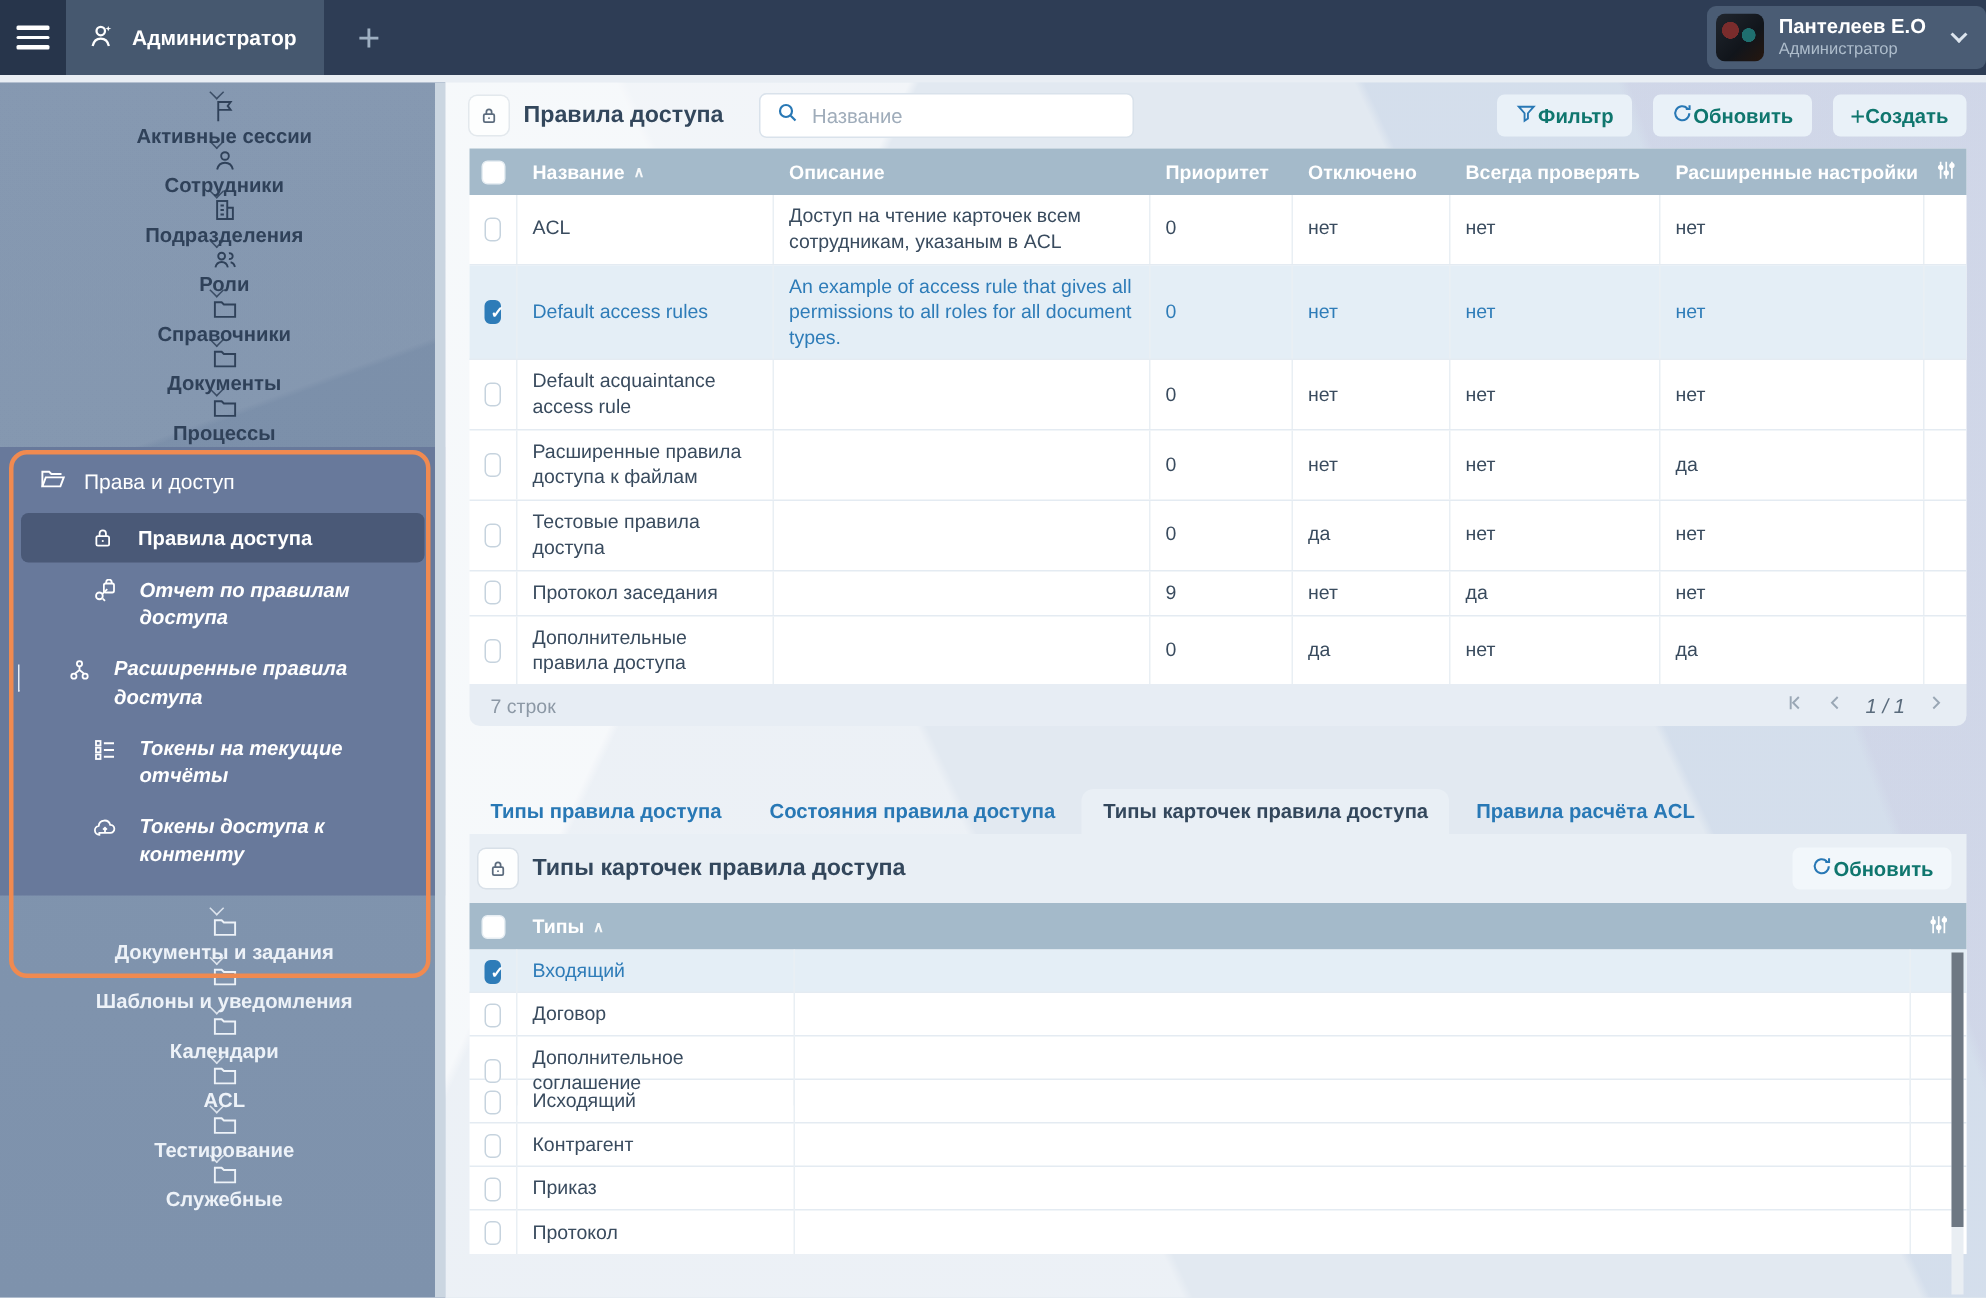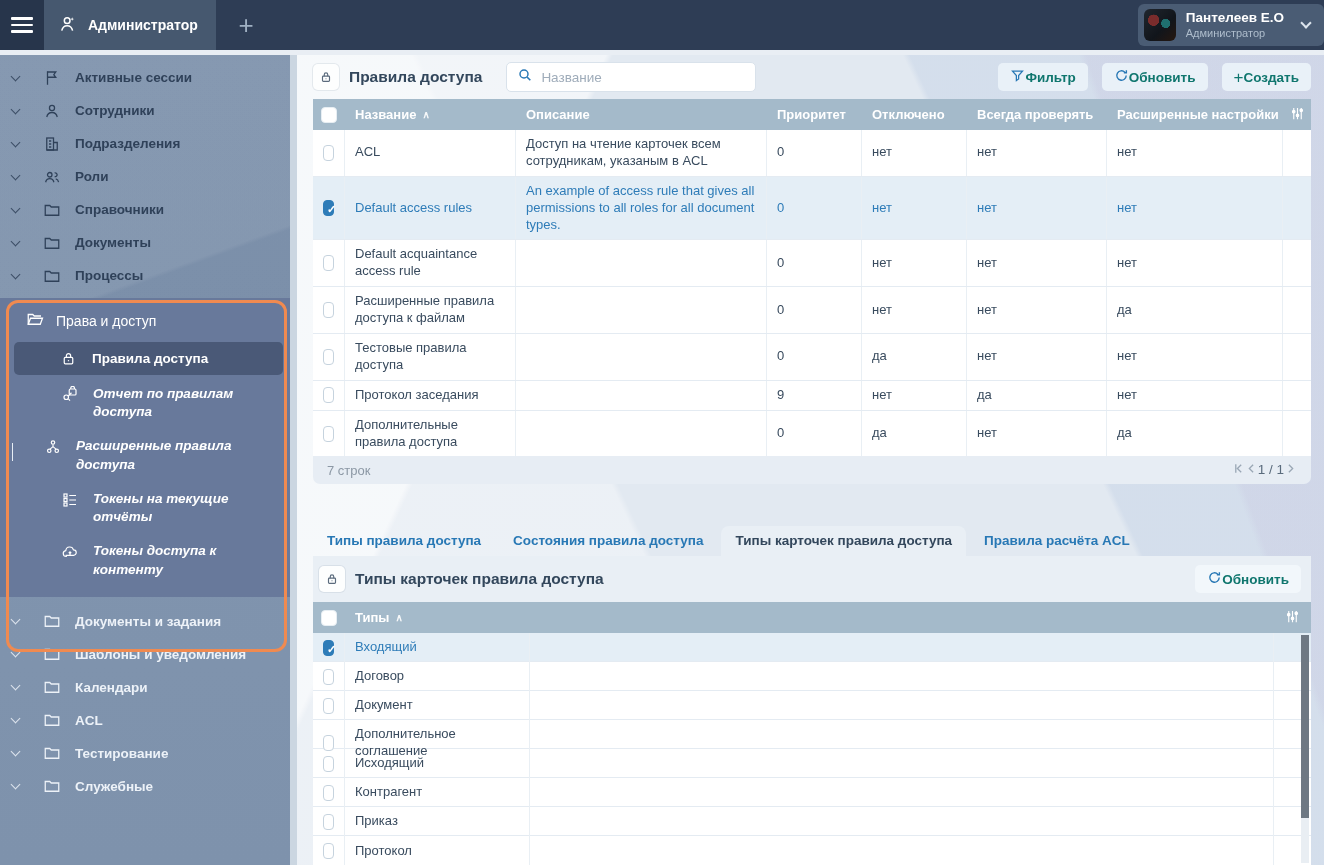--- a/index.html
+++ b/index.html
@@ -34,21 +34,21 @@
   
   .sidebar { position:absolute; left:0; top:55px; width:297px; height:810px;
     background:
       linear-gradient(160deg, rgba(255,255,255,.07) 0 30%, transparent 30.5%),
       linear-gradient(205deg, rgba(40,60,90,.06) 0 40%, transparent 40.5%),
       linear-gradient(#8296B0,#7E92AC);
     overflow:hidden; }
   .side-scroll { position:absolute; right:0; top:0; width:7px; height:100%;
     background:#CBD6E1; }
   .nav-item { display:flex; align-items:center; height:33px; padding:0 10px 0 12px;
-    cursor:pointer; }
+    cursor:pointer;flex-direction:column; }
   .nav-item .arrow { width:7px; height:7px; border-left:1.8px solid currentColor;
     border-bottom:1.8px solid currentColor; transform:rotate(-45deg);
     margin:-3px 10px 0 0; flex:0 0 auto; opacity:.85; }
   .nav-item .nicon { width:20px; margin:0 12px 0 14px; display:flex; flex:0 0 auto; }
   .nav-item .nlabel { font-size:13.5px; font-weight:700; }
   .nav-dark { color:#2F4159; }
   .nav-light { color:#EDF2F8; }
 
   .group { position:relative; background:#68799B; padding:6px 0 10px; color:#fff; margin-top:6px; }
   .group-outline { position:absolute; left:6px; top:2px; width:281px; height:354px;
@@ -106,21 +106,21 @@
   .checkbox.on::after { content:"✓"; position:absolute; color:#fff; font-size:11px;
     left:3px; top:1px; font-weight:700; }
   .tbody .trow { border-bottom:1px solid #E4EBF2; color:#394B5E; }
   .tbody .td { border-right:1px solid #E9EFF4; padding:6px 10px; align-items:center;
     font-size:13px; line-height:1.3; }
   .tbody .td:last-child { border-right:none; }
   .trow.sel { background:#E4EEF6; color:#2E7CB8; }
   .icon-col { display:flex; align-items:center; justify-content:center; }
   .tfoot { margin:0 13px 0 16px; height:28px; background:#E7EDF4; border-radius:0 0 7px 7px;
     display:flex; align-items:center; padding:0 14px; color:#8C98A5; font-size:13px; }
-  .pager { margin-left:auto; display:flex; align-items:flex-start; color:#9AA7B5; }
+  .pager { margin-left:auto; display:flex; align-items:flex-end; gap:14px; color:#9AA7B5;font-style:italic; }
   .pager .pg { color:#5A6B7C; font-size:13.5px; }
   .pager svg { cursor:pointer; }
 
   
   .tabs { display:flex; margin:42px 13px 0 16px; align-items:flex-end; gap:4px; }
   .tab { padding:7px 14px 8px; font-size:13.5px; font-weight:700; color:#2878B5;
     cursor:pointer; white-space:nowrap; }
   .tab.active { background:#E9EFF5; border-radius:8px 8px 0 0; color:#33475C; }
   .panel-b { background:#E9EFF5; margin:0 13px 0 16px; padding-bottom:0; }
   .panel-b .phead { padding:0 10px 0 6px; height:46px; }
@@ -598,28 +598,20 @@
                 <span class="checkbox"></span>
               </div>
             <div class="td">Договор</div>
               <div class="td"></div>
               <div class="td"></div>
           </div>
           <div class="trow cols-bot rb">
             <div class="td cb-cell">
                 <span class="checkbox"></span>
               </div>
-            <div class="td">Документ</div>
-              <div class="td"></div>
-              <div class="td"></div>
-          </div>
-          <div class="trow cols-bot rb">
-            <div class="td cb-cell">
-                <span class="checkbox"></span>
-              </div>
             <div class="td">Дополнительное соглашение</div>
               <div class="td"></div>
               <div class="td"></div>
           </div>
           <div class="trow cols-bot rb">
             <div class="td cb-cell">
                 <span class="checkbox"></span>
               </div>
             <div class="td">Исходящий</div>
               <div class="td"></div>

